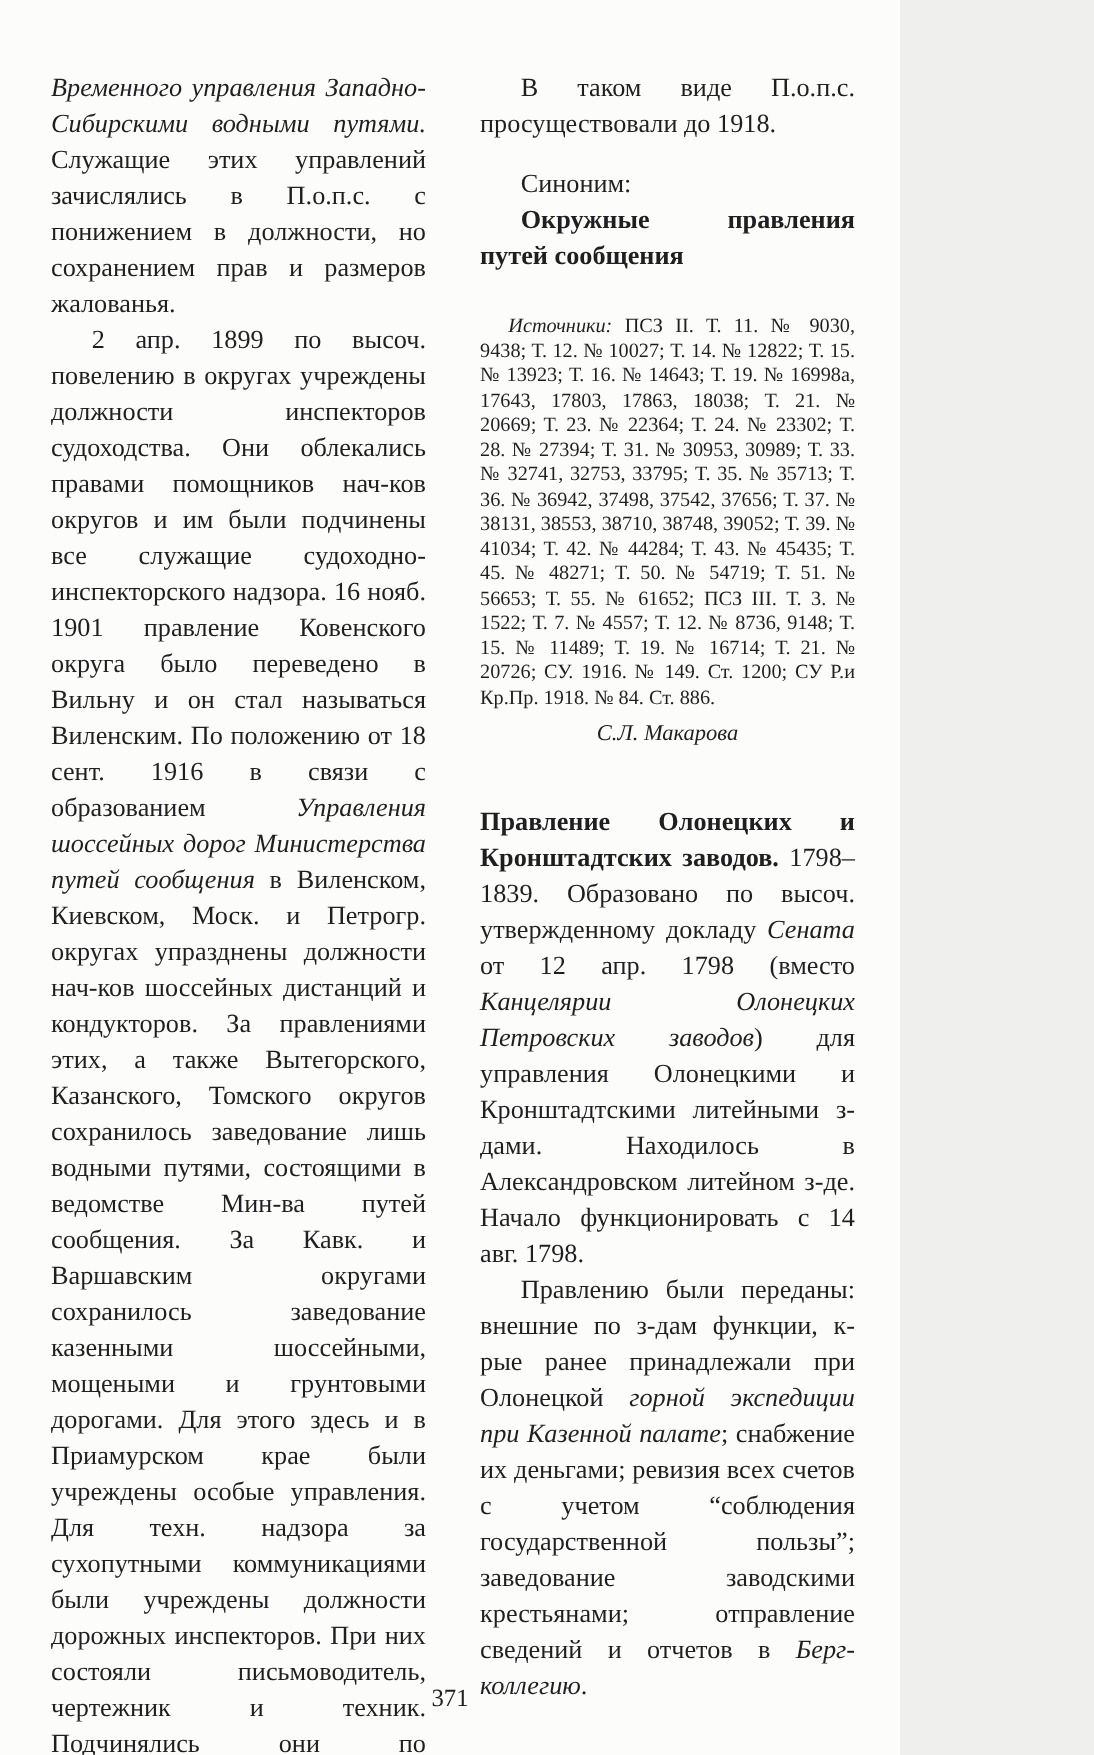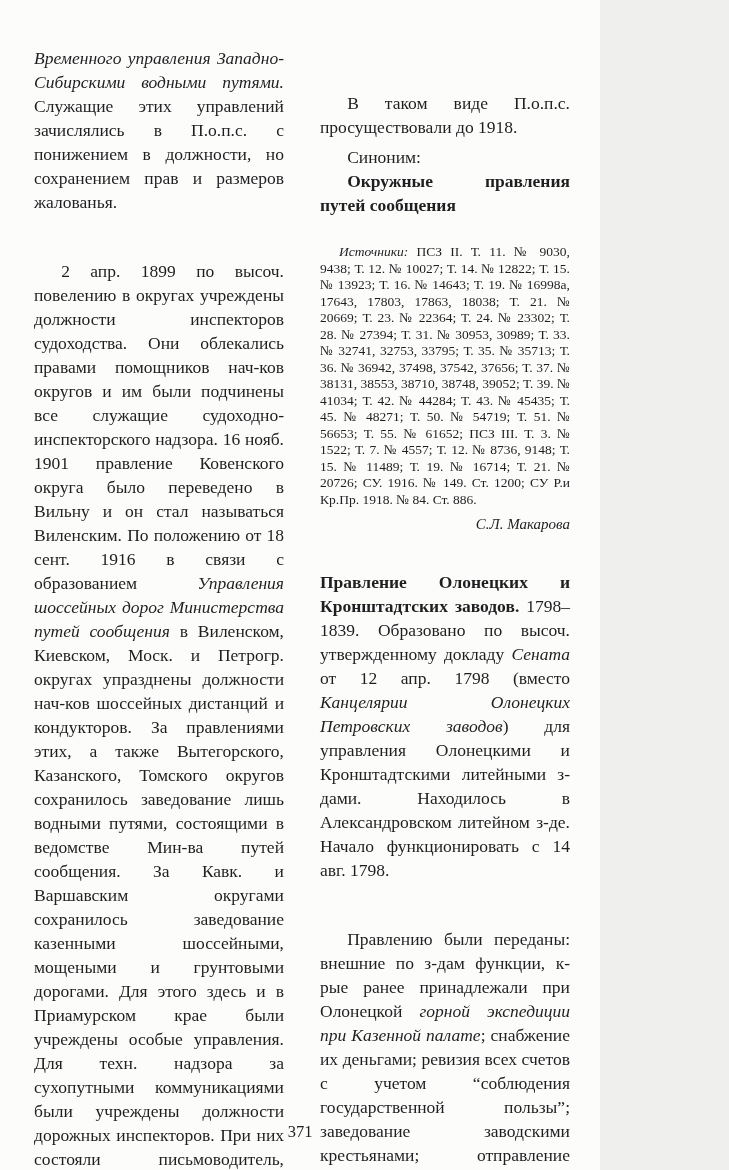--- a/index.html
+++ b/index.html
@@ -18,33 +18,33 @@
   }
   .columns { display: flex; gap: 36px; }
   .column {
     flex: 1 1 0;
     font-size: 17.5px;
     line-height: 24px;
     text-align: justify;
     hyphens: auto; -webkit-hyphens: auto;
   }
   .para { margin: 0; }
-  .kind-body { text-indent: 1.55em; margin-top: 45px; }
+  .kind-body { text-indent: 1.55em; }
   .kind-continuation { text-indent: 0; }
-  .kind-synonym-label { text-indent: 1.55em; margin-top: 6px; }
+  .kind-synonym-label { text-indent: 1.55em; margin-top: 16px; }
   .kind-synonym-title { text-indent: 1.55em; font-weight: bold; }
   .kind-sources {
     margin-top: 27px;
     font-size: 13.5px;
     line-height: 16.5px;
     text-indent: 1.4em;
   }
   .kind-author {
     margin-top: 7px;
-    text-align: right;
+    text-align: center;
     font-style: italic;
     font-size: 15px;
     line-height: 19px;
   }
   .kind-entry-lead { margin-top: 36px; text-indent: 0; }
   .seg-i { font-style: italic; }
   .seg-b { font-weight: bold; }
   .page-number {
     position: absolute;
     left: 0; right: 0;

